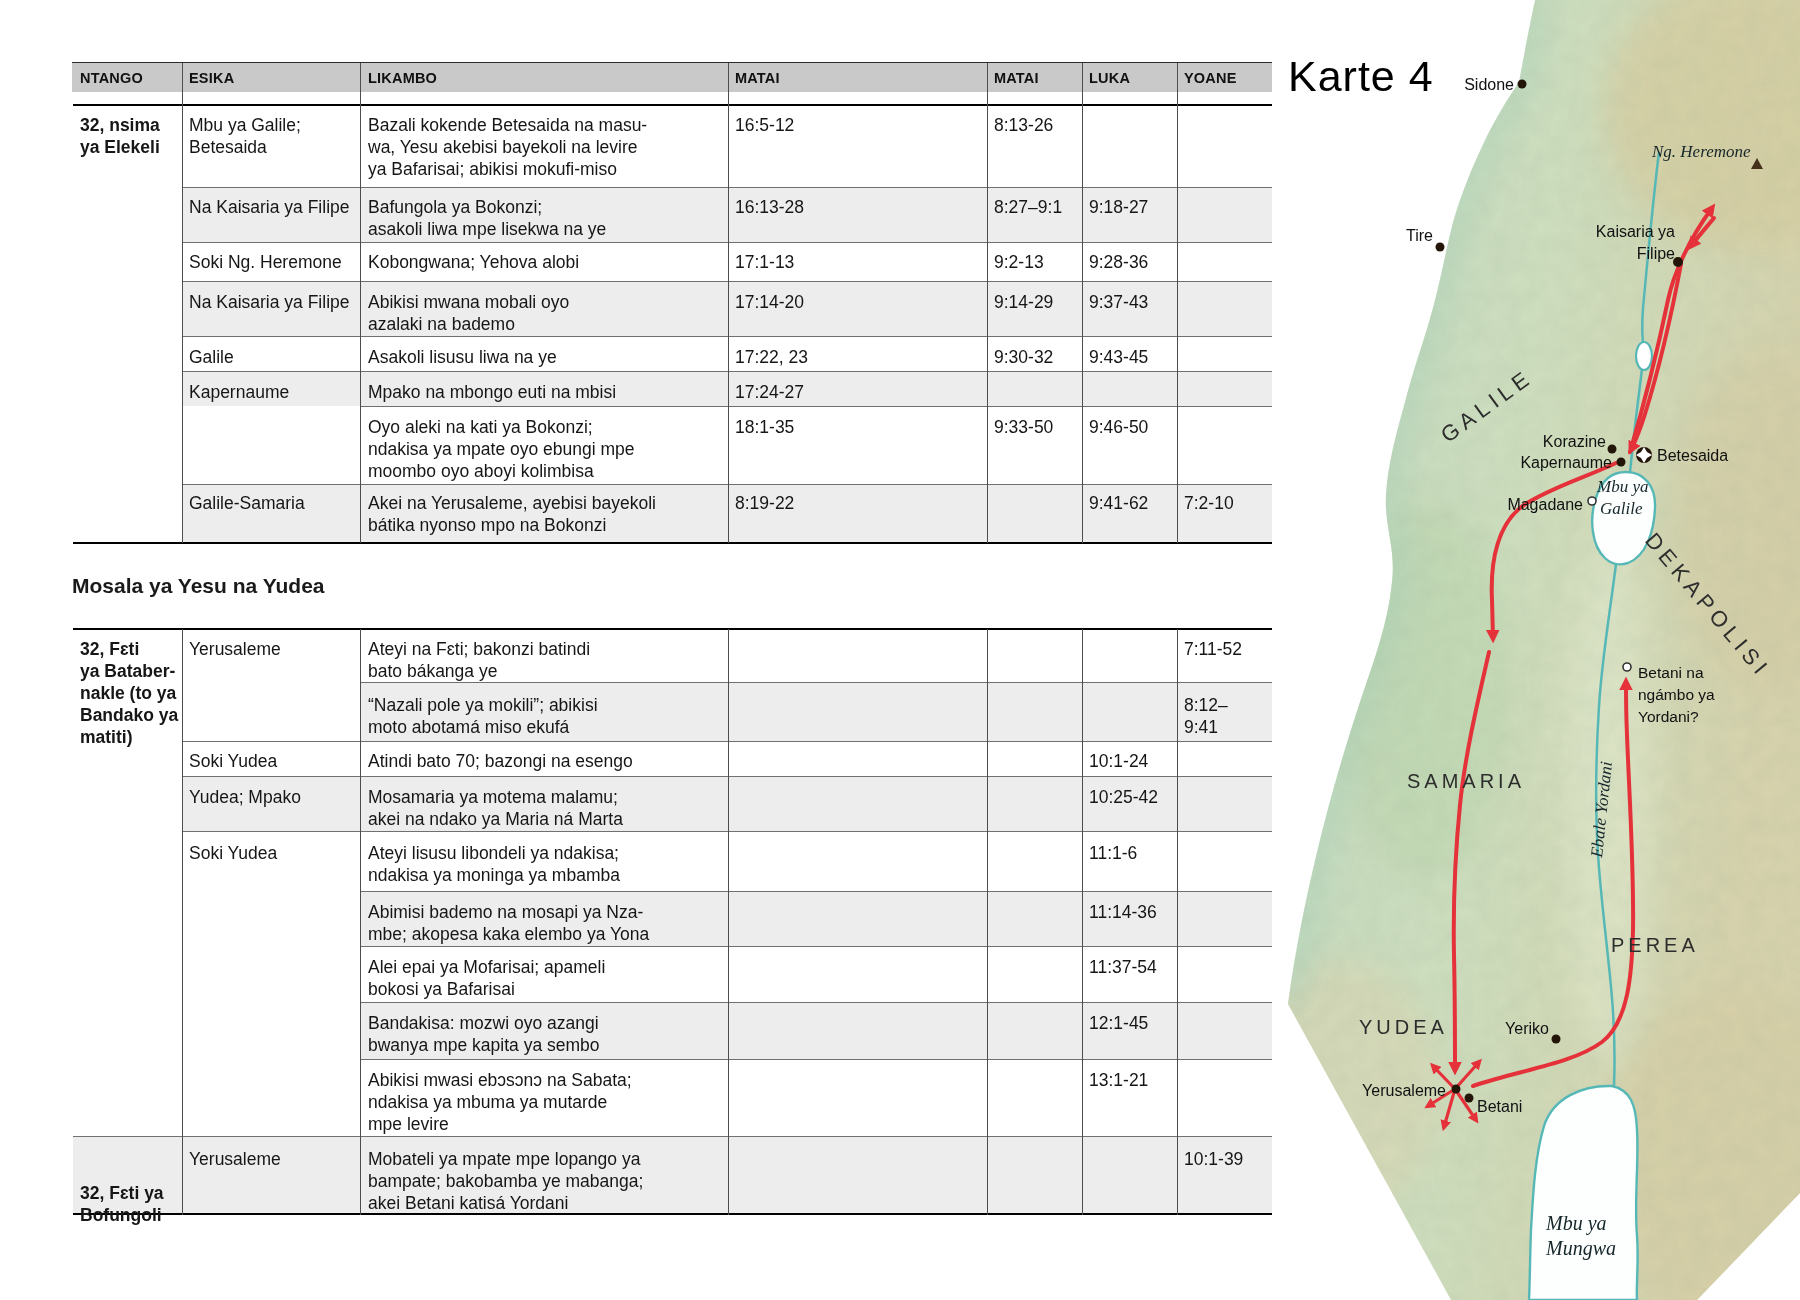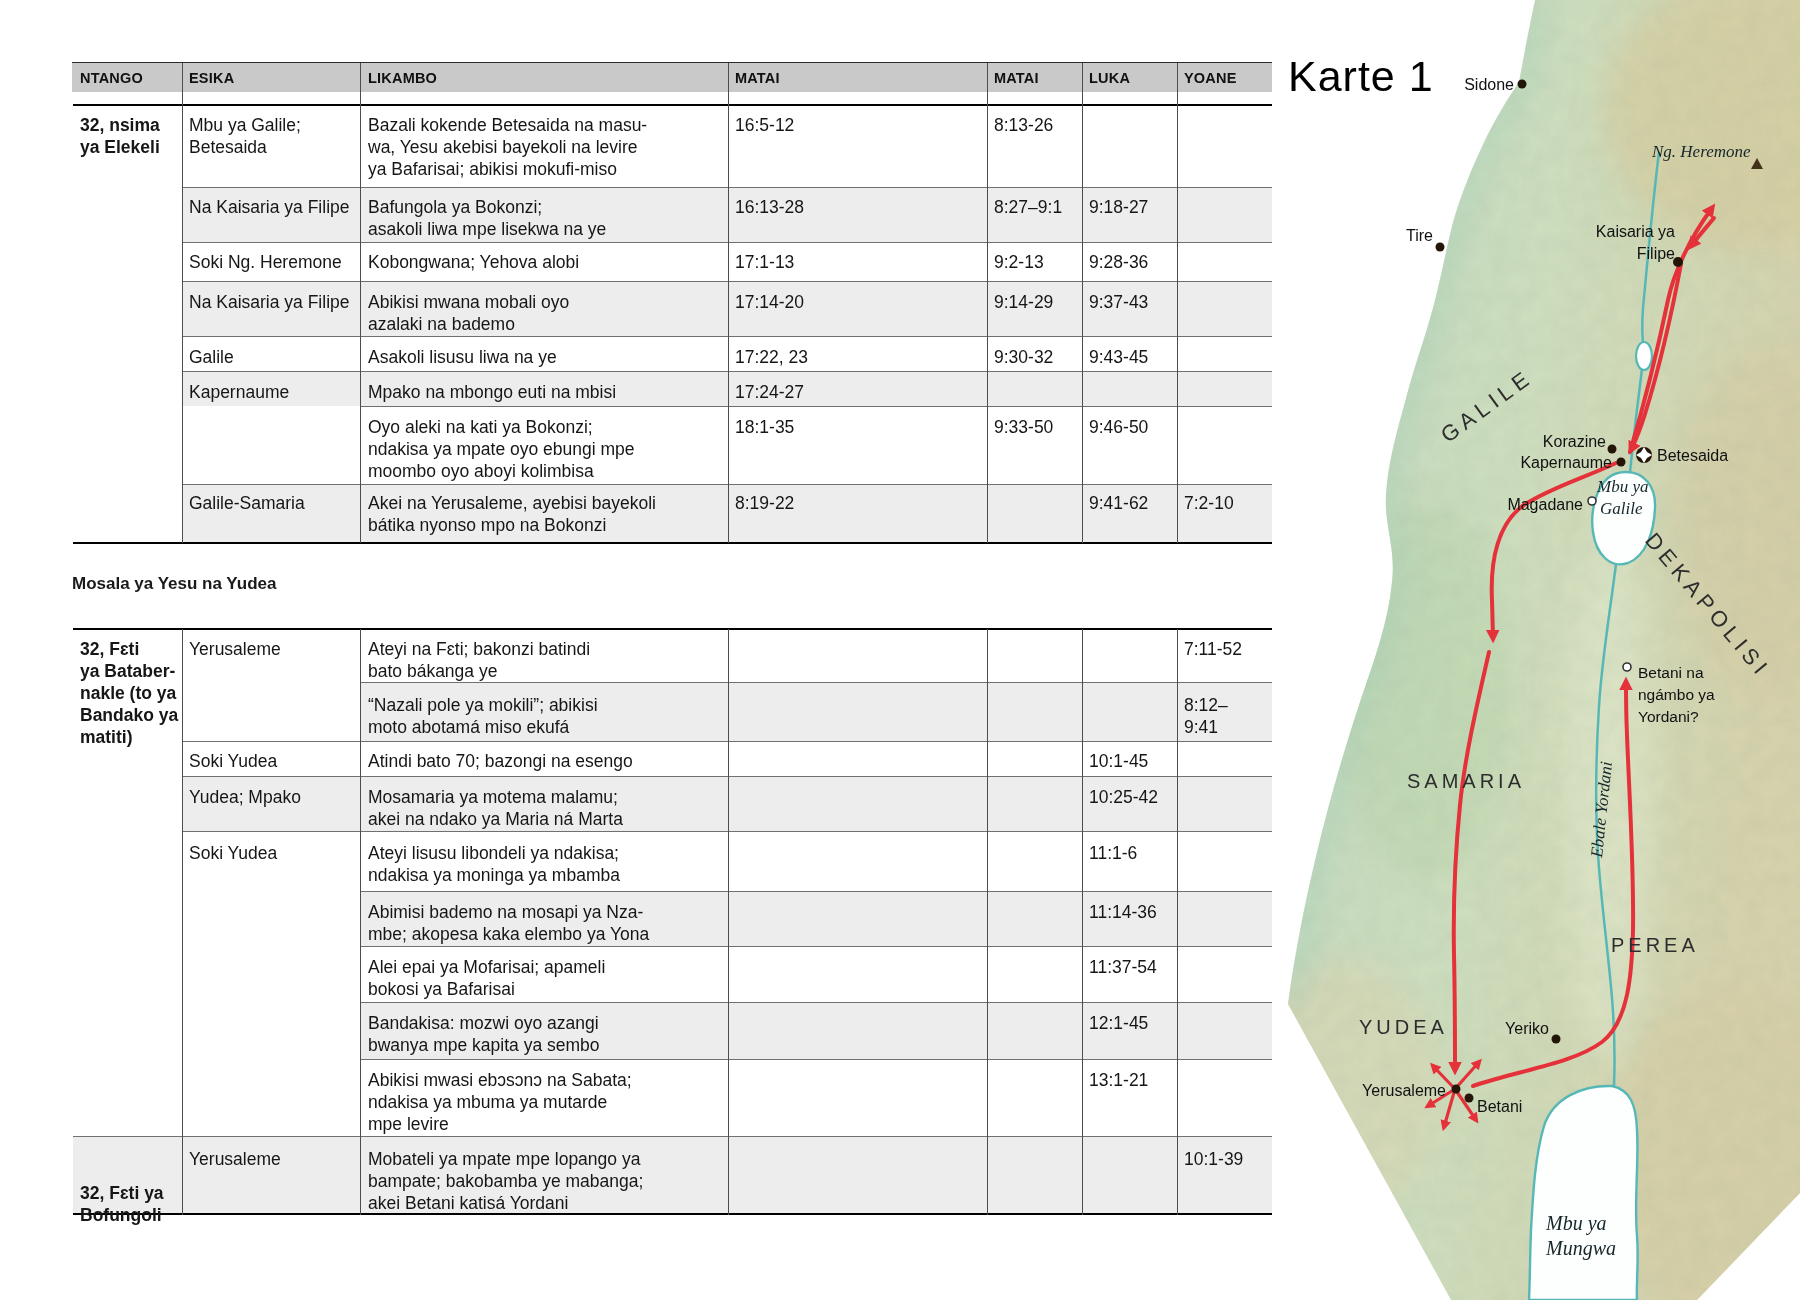--- a/index.html
+++ b/index.html
@@ -13,21 +13,21 @@
   .c-li{left:368px;width:356px}
   .c-ma{left:735px;width:240px}
   .c-mk{left:994px;width:86px}
   .c-lu{left:1089px;width:86px}
   .c-yo{left:1184px;width:86px}
   .vline{position:absolute;width:1px;background:#4d4d4d}
   .sep{position:absolute;height:1px;background:#707070}
   .rule{position:absolute;height:2px;background:#000}
   .trule{position:absolute;height:1px;background:#2b2b2b}
   .stripe{position:absolute;background:#ededed}
-  .heading{position:absolute;left:72px;top:574px;font-size:17px;font-weight:700}
+  .heading{position:absolute;left:72px;top:574px;font-size:21px;font-weight:700}
   .map-title{position:absolute;left:1288px;top:52px;font-size:43px;letter-spacing:1px;color:#000}
   svg .city{font-family:"Liberation Sans",sans-serif;font-size:16px;fill:#111}
   svg .city-s{font-family:"Liberation Sans",sans-serif;font-size:15.5px;fill:#111}
   svg .region{font-family:"Liberation Sans",sans-serif;font-size:20px;letter-spacing:4px;fill:#2d2d2d}
   svg .region-lg{font-family:"Liberation Sans",sans-serif;font-size:22px;letter-spacing:5px;fill:#2d2d2d}
   svg .water-i{font-family:"Liberation Serif",serif;font-style:italic;font-size:17px;fill:#15262a}
   svg .water-lg{font-family:"Liberation Serif",serif;font-style:italic;font-size:20px;fill:#15262a}
 </style>
 </head>
 <body>
@@ -157,21 +157,21 @@
 bato bákanga ye</div>
   <div class="cell c-yo" style="top:638px">7:11-52</div>
 
   <div class="cell c-li" style="top:694px">“Nazali pole ya mokili”; abikisi
 moto abotamá miso ekufá</div>
   <div class="cell c-yo" style="top:694px">8:12–
 9:41</div>
 
   <div class="cell c-es" style="top:750px">Soki Yudea</div>
   <div class="cell c-li" style="top:750px">Atindi bato 70; bazongi na esengo</div>
-  <div class="cell c-lu" style="top:750px">10:1-45</div>
+  <div class="cell c-lu" style="top:750px">10:1-24</div>
 
   <div class="cell c-es" style="top:786px">Yudea; Mpako</div>
   <div class="cell c-li" style="top:786px">Mosamaria ya motema malamu;
 akei na ndako ya Maria ná Marta</div>
   <div class="cell c-lu" style="top:786px">10:25-42</div>
 
   <div class="cell c-es" style="top:842px">Soki Yudea</div>
   <div class="cell c-li" style="top:842px">Ateyi lisusu libondeli ya ndakisa;
 ndakisa ya moninga ya mbamba</div>
   <div class="cell c-lu" style="top:842px">11:1-6</div>
@@ -300,13 +300,13 @@
   <text class="water-i" transform="translate(1602,858) rotate(-84)">Ebale Yordani</text>
   <text class="region" x="1611" y="952">PEREA</text>
   <text class="region" x="1359" y="1034">YUDEA</text>
   <text class="city" x="1549" y="1034" text-anchor="end">Yeriko</text>
   <text class="city" x="1446" y="1096" text-anchor="end">Yerusaleme</text>
   <text class="city" x="1477" y="1112">Betani</text>
   <text class="water-lg" x="1546" y="1230">Mbu ya</text>
   <text class="water-lg" x="1546" y="1255">Mungwa</text>
 </svg>
 
-<div class="map-title">Karte 1</div>
+<div class="map-title">Karte 4</div>
 
 </body></html>

